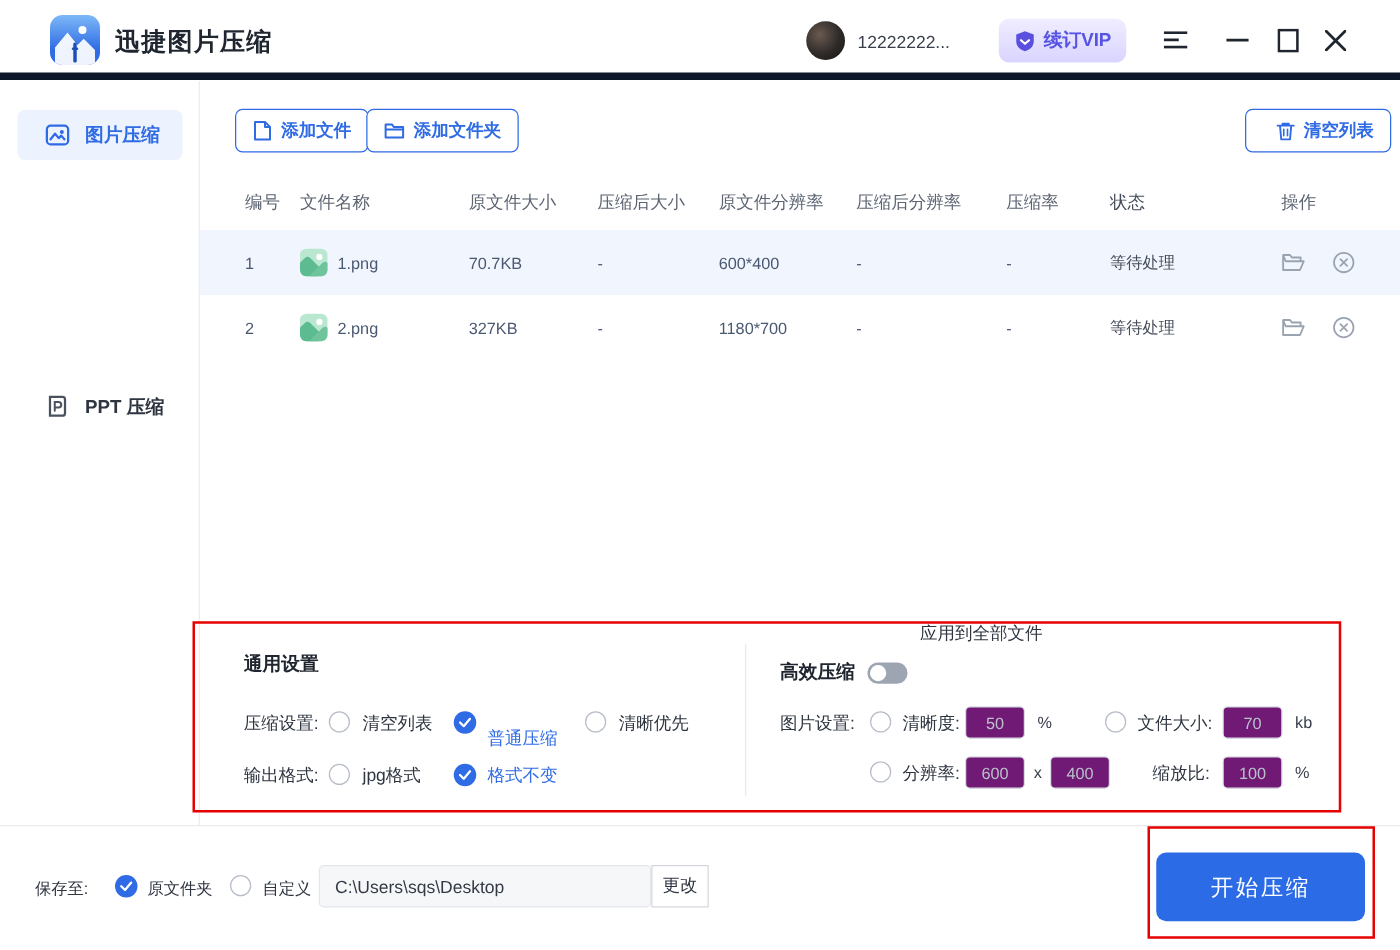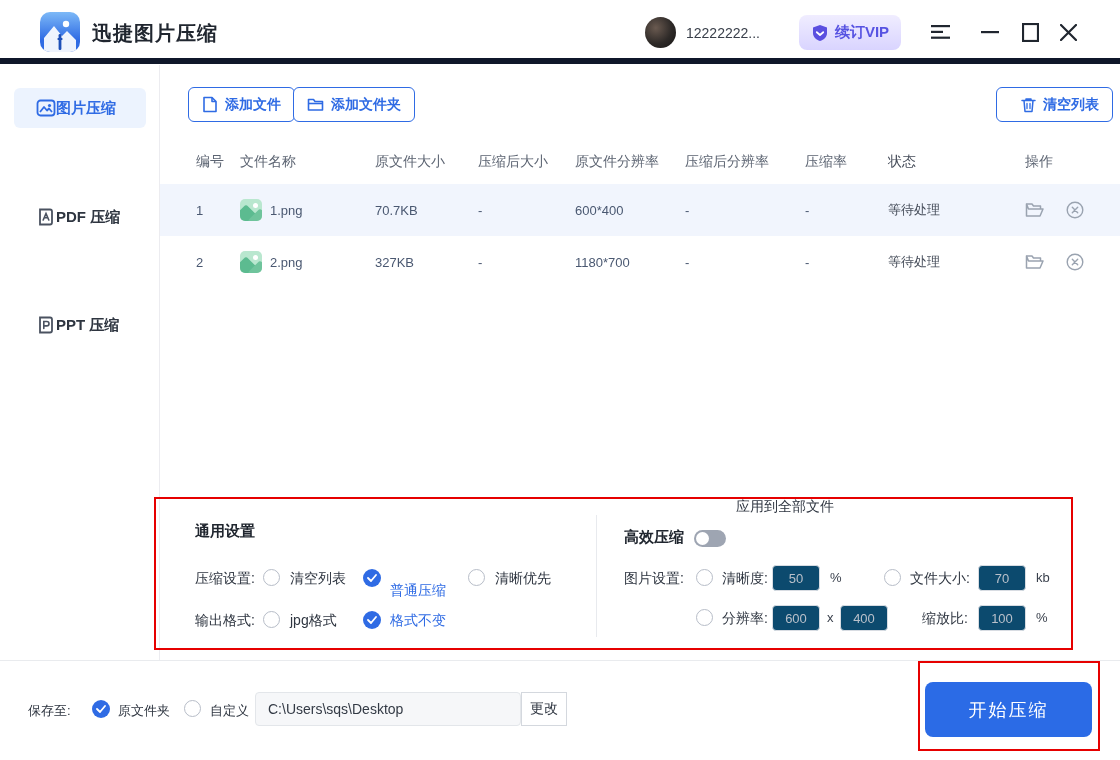--- a/index.html
+++ b/index.html
@@ -24,21 +24,21 @@
   .win-ctrl { position:absolute; top:0; height:64px; display:flex; align-items:center; justify-content:center; cursor:pointer; }
   .menu-ic { left:922px; width:36px; }
   .min-ic  { left:972px; width:36px; }
   .max-ic  { left:1012px; width:36px; }
   .close-ic{ left:1050px; width:36px; }
 
   
   .sidebar { position:absolute; left:0; top:65px; width:160px; height:595px; background:#fff;
     border-right:1px solid #ececf0; }
   .side-item { position:absolute; left:14px; width:132px; height:40px; border-radius:6px;
-    display:flex; align-items:center; padding-left:22px; cursor:pointer;
+    display:flex; align-items:center; gap:12px; padding-left:22px; cursor:pointer;
     font-size:15px; font-weight:bold; color:#2e3540; }
   .side-item svg { flex:0 0 auto; }
   .side-item.active { background:#ecf3fe; color:#2f6be4; }
 
   
   .tool-btn { position:absolute; top:87px; height:35px; border:1px solid #2f6be4; border-radius:6px;
     background:#fff; color:#2f6be4; font-size:14px; display:flex; align-items:center; gap:7px;
     padding:0 13px; cursor:pointer; font-weight:bold;}
   .btn-add-file { left:188px; }
   .btn-add-folder { left:293px; }
@@ -72,21 +72,21 @@
   .radio { position:absolute; width:17px; height:17px; border-radius:50%; border:1px solid #b7bdc8; background:#fff; cursor:pointer;}
   .radio-on { position:absolute; width:18px; height:18px; border-radius:50%; background:#2f6be4; cursor:pointer;
     display:flex; align-items:center; justify-content:center;}
   .opt-label { position:absolute; font-size:14px; color:#2e3540; cursor:pointer;}
   .opt-label.sel { color:#2f6be4; }
   .v-divider { position:absolute; left:596px; top:515px; width:1px; height:122px; background:#e8eaee; }
   .toggle { position:absolute; left:694px; top:530px; width:32px; height:17px; border-radius:9px;
     background:#9ea5b2; cursor:pointer;}
   .toggle .knob { position:absolute; left:2px; top:2px; width:13px; height:13px; border-radius:50%; background:#fff;}
   .mini-input { position:absolute; width:48px; height:26px; border:1px solid #d8dce2; border-radius:4px;
-    background:#0c4a6e; color:#b9c0ca; font-size:13px; text-align:center; font-family:"Liberation Sans",sans-serif;}
+    background:#701a75; color:#b9c0ca; font-size:13px; text-align:center; font-family:"Liberation Sans",sans-serif;}
   .unit { position:absolute; font-size:13px; color:#3a414d; }
 
   
   .footer-line { position:absolute; left:0; top:660px; width:1120px; height:1px; background:#e9ebee; }
   .path-input { position:absolute; left:255px; top:692px; width:266px; height:34px; background:#f6f7f9;
     border:1px solid #e3e6ea; border-radius:4px; font-size:14px; color:#333a45; padding:0 12px;
     font-family:"Liberation Sans",sans-serif;}
   .change-btn { position:absolute; left:521px; top:692px; width:46px; height:34px; background:#fff;
     border:1px solid #d4d8de; border-radius:0; font-size:14px; color:#2e3540; cursor:pointer;
     font-family:"Liberation Sans",sans-serif;}
@@ -142,27 +142,20 @@
 
 <div class="sidebar">
   <div class="side-item active" style="top:23px;">
     <svg width="20" height="20" viewBox="0 0 20 20">
       <rect x="1.5" y="2.5" width="17" height="15" rx="3" fill="none" stroke="#2f6be4" stroke-width="1.8"></rect>
       <circle cx="13.5" cy="7.5" r="1.6" fill="#2f6be4"></circle>
       <path d="M4 14 L8 9 L11 12.5 L13 10.5 L16 14" fill="none" stroke="#2f6be4" stroke-width="1.8" stroke-linejoin="round"></path>
     </svg>
     <span>图片压缩</span>
   </div>
-  <div class="side-item" style="top:132px;">
-    <svg width="20" height="20" viewBox="0 0 20 20">
-      <path d="M4 2.5 h10 a2 2 0 0 1 2 2 v11 a2 2 0 0 1 -2 2 h-10 z" fill="none" stroke="#4a5260" stroke-width="1.8"></path>
-      <path d="M7.2 13 L10 6.5 L12.8 13 M8.3 10.8 h3.4" fill="none" stroke="#4a5260" stroke-width="1.6" stroke-linecap="round"></path>
-    </svg>
-    <span>PDF 压缩</span>
-  </div>
   <div class="side-item" style="top:240px;">
     <svg width="20" height="20" viewBox="0 0 20 20">
       <path d="M4 2.5 h10 a2 2 0 0 1 2 2 v11 a2 2 0 0 1 -2 2 h-10 z" fill="none" stroke="#4a5260" stroke-width="1.8"></path>
       <path d="M7.8 13.5 V6.5 h3 a2.2 2.2 0 0 1 0 4.4 h-3" fill="none" stroke="#4a5260" stroke-width="1.6" stroke-linecap="round"></path>
     </svg>
     <span>PPT 压缩</span>
   </div>
 </div>
 
 <div class="tool-btn btn-add-file">

